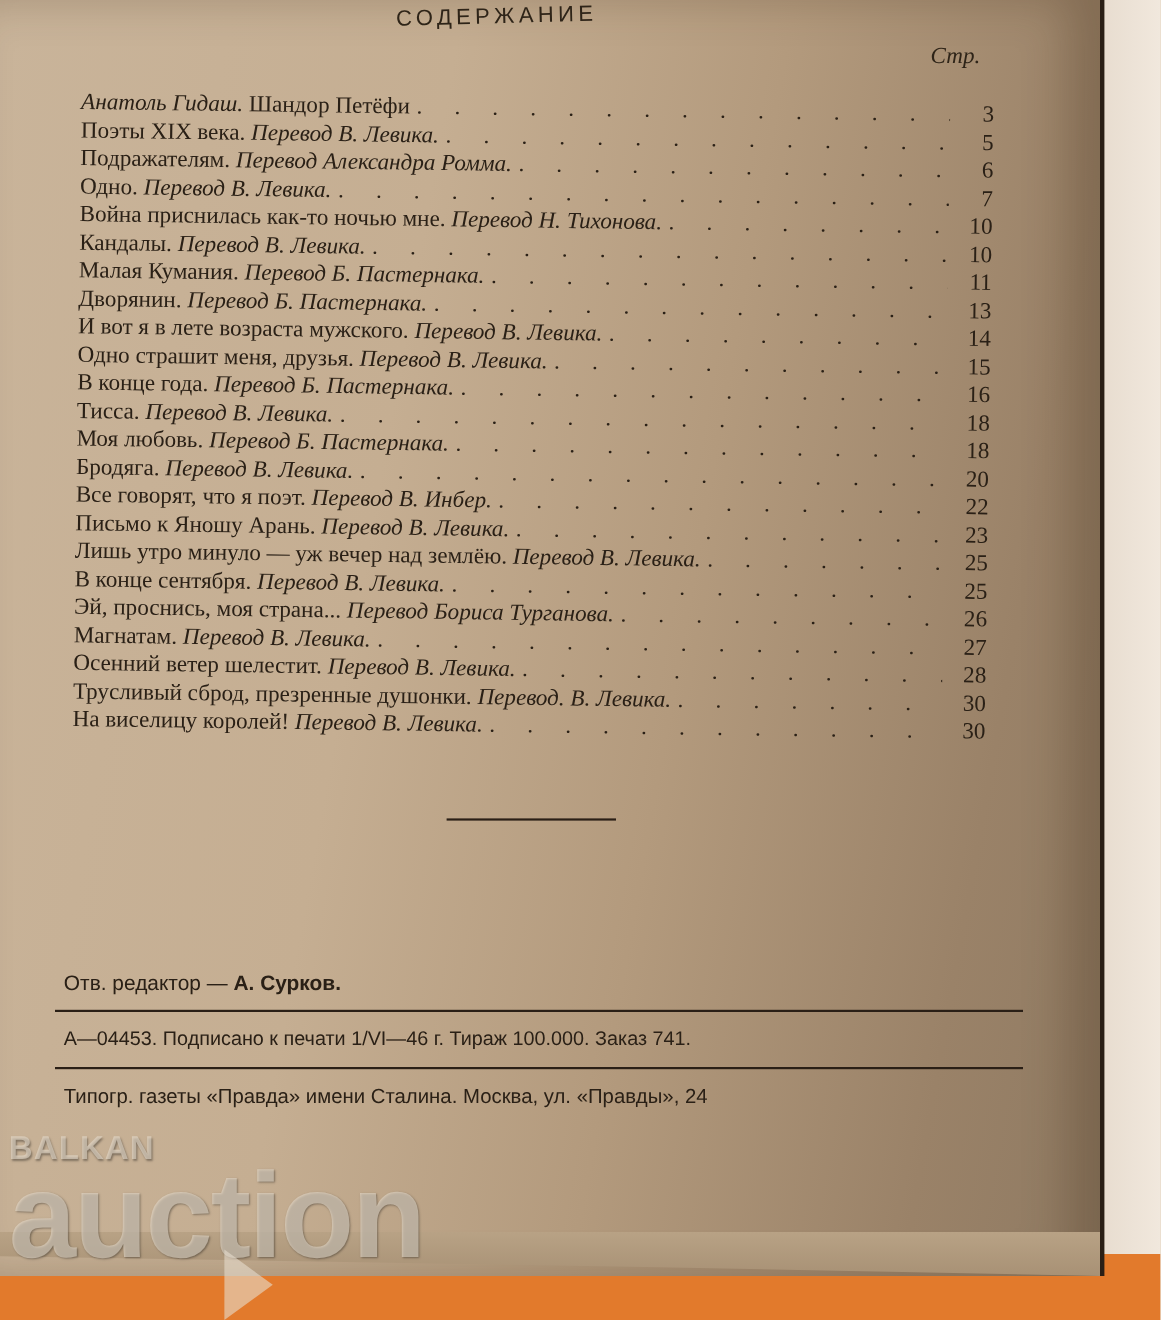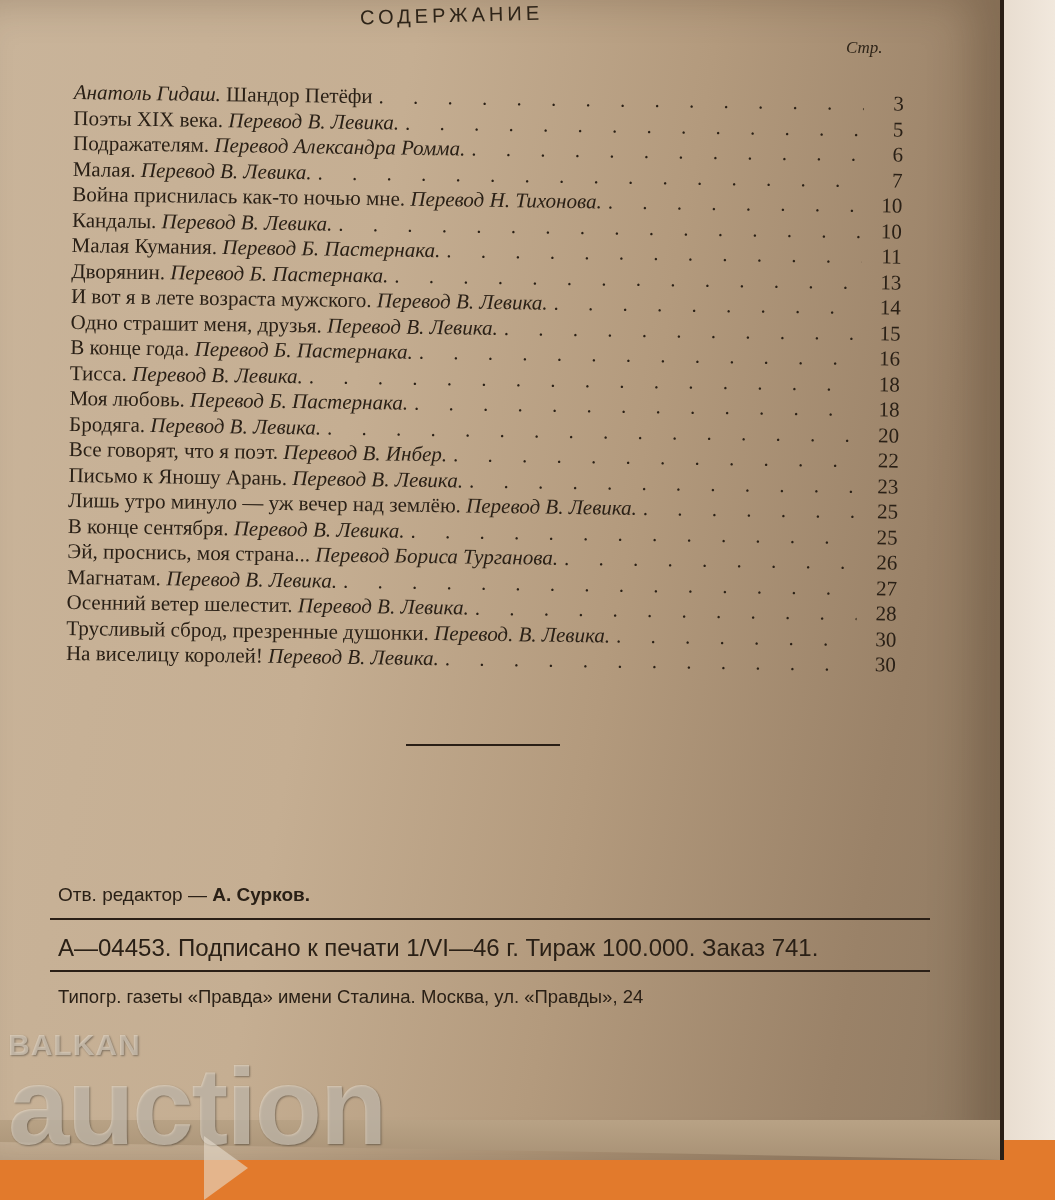--- a/index.html
+++ b/index.html
@@ -28,21 +28,21 @@
     clip-path: polygon(0 0, 100% 0, 100% 100%, 60% 80%, 0 55%);
   }
   .title {
     position: absolute; left: 360px; top: 4px;
     font-family: "Liberation Sans", sans-serif;
     font-size: 20px; letter-spacing: 4px; color: #2e2418;
     transform: rotate(-1.5deg);
   }
   .page-col-label {
     position: absolute; left: 846px; top: 38px;
-    font-style: italic; font-size: 17px; color: #2e2418;
+    font-style: italic; font-size: 21px; color: #2e2418;
   }
   .toc {
     position: absolute; left: 74px; top: 80px; width: 830px;
     transform: rotate(0.8deg); transform-origin: left top;
   }
   .toc-row {
     display: flex; align-items: baseline; height: 25.5px;
     font-size: 21px; color: #2a2016; white-space: nowrap;
   }
   .toc-title { }
@@ -57,21 +57,21 @@
     position: absolute; left: 406px; top: 744px; width: 154px; height: 2px;
     background: #2a1f16;
   }
   .imprint {
     position: absolute; left: 58px; width: 872px; color: #2a2016;
     font-family: "Liberation Sans", sans-serif; font-size: 19px;
   }
   .imprint-editor { top: 884px; }
   .imprint-editor b { font-weight: bold; }
   .imprint-line { position: absolute; left: 50px; width: 880px; height: 2px; background: #2a1f16; }
-  .imprint-order { top: 934px; font-size: 24px; }
+  .imprint-order { top: 934px; font-size: 18px; }
   .imprint-print { top: 986px; font-size: 18.5px; }
   .watermark {
     position: absolute; left: 8px; top: 1000px; color: rgba(230,220,205,0.6);
     font-family: "Liberation Sans", sans-serif; font-weight: bold;
     text-shadow: 1px 1px 2px rgba(0,0,0,0.35);
     margin-top: 28px;
   }
   .wm-balkan { font-size: 30px; letter-spacing: 1px; }
   .wm-auction { font-size: 110px; line-height: 100px; margin-top: -6px; letter-spacing: -2px; text-align: center; }
   .wm-troshac { font-size: 38px; margin-top: 18px; }
@@ -101,21 +101,21 @@
         <span class="toc-title"><span>Поэты XIX века. </span><span class="it">Перевод В. Левика.</span></span>
         <span class="toc-dots"></span>
         <span class="toc-page">5</span>
       </div>
       <div class="toc-row">
         <span class="toc-title"><span>Подражателям. </span><span class="it">Перевод Александра Ромма.</span></span>
         <span class="toc-dots"></span>
         <span class="toc-page">6</span>
       </div>
       <div class="toc-row">
-        <span class="toc-title"><span>Малая. </span><span class="it">Перевод В. Левика.</span></span>
+        <span class="toc-title"><span>Одно. </span><span class="it">Перевод В. Левика.</span></span>
         <span class="toc-dots"></span>
         <span class="toc-page">7</span>
       </div>
       <div class="toc-row">
         <span class="toc-title"><span>Война приснилась как-то ночью мне. </span><span class="it">Перевод Н. Тихонова.</span></span>
         <span class="toc-dots"></span>
         <span class="toc-page">10</span>
       </div>
       <div class="toc-row">
         <span class="toc-title"><span>Кандалы. </span><span class="it">Перевод В. Левика.</span></span>

